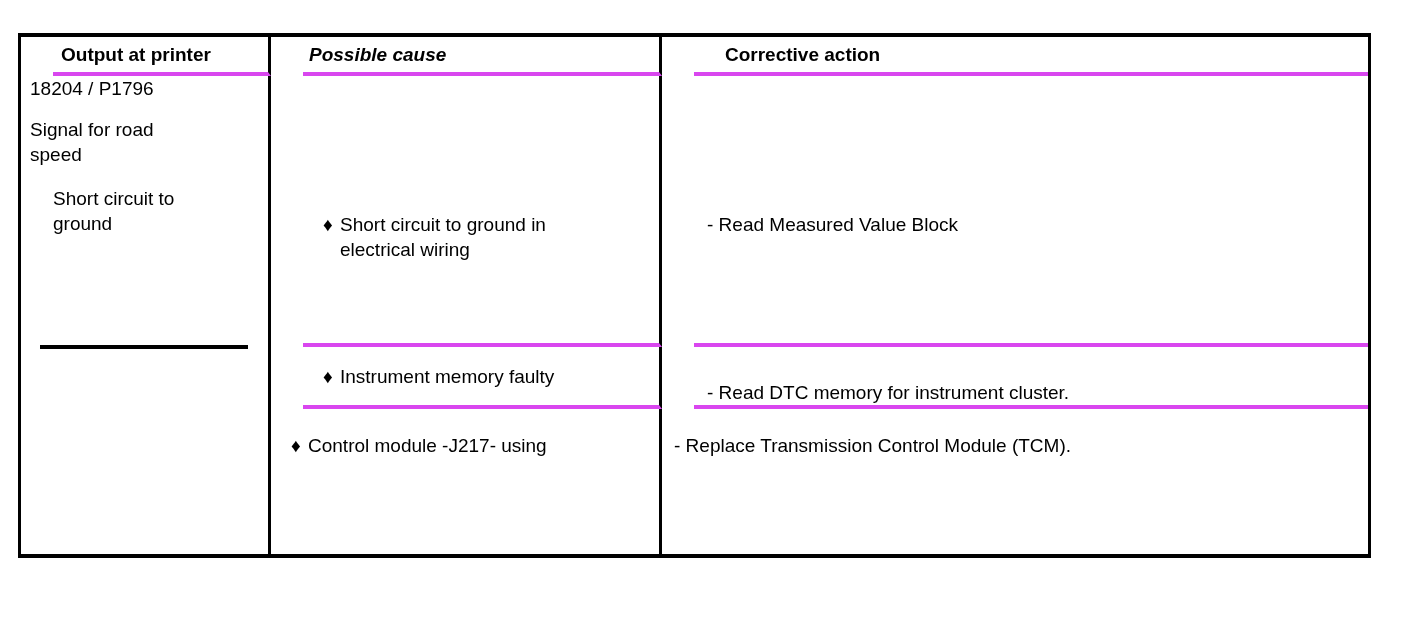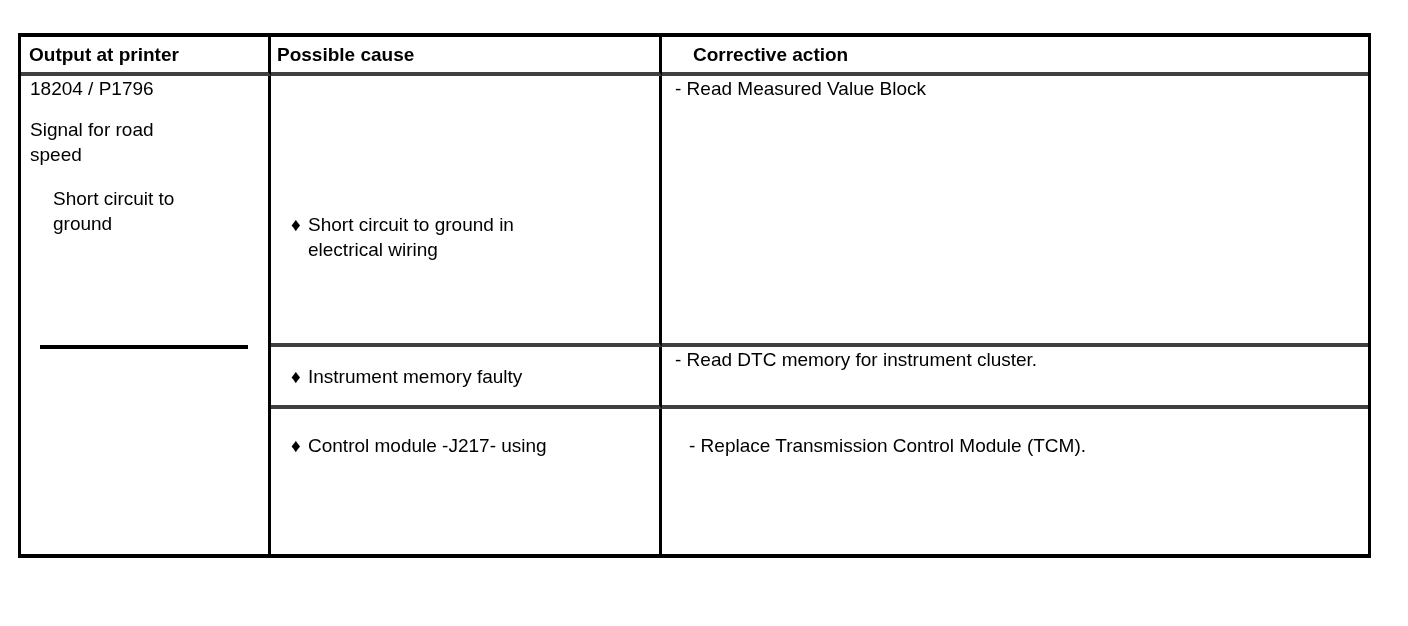--- a/index.html
+++ b/index.html
@@ -19,29 +19,29 @@
     border-bottom-width: 4px;
     display: grid;
     grid-template-columns: 250px 391px 1fr;
     grid-template-rows: 39px 271px 62px 1fr;
     background: #fff;
     font-size: 19px;
     line-height: 25px;
   }
   .cell { position: relative; }
   .v-border { border-right: 3px solid #000; }
-  .h-border { border-bottom: 4px solid #404040; }
+  .h-border { border-bottom: 4px solid #d946ef; margin-left: 32px; }
 
   .head {
     font-weight: bold;
     display: flex;
     align-items: center;
   }
   .head.h1 { grid-column: 1; grid-row: 1; padding-left: 8px; }
-  .head.h2 { grid-column: 2; grid-row: 1; padding-left: 6px; }
+  .head.h2 { grid-column: 2; grid-row: 1; padding-left: 6px; font-style: italic; }
   .head.h3 { grid-column: 3; grid-row: 1; padding-left: 31px; }
 
   .fault-cell {
     grid-column: 1;
     grid-row: 2 / 5;
     padding-left: 9px;
     padding-right: 6px;
   }
   .fault-code   { }
   .fault-signal { margin-top: 16px; max-width: 165px; }
@@ -52,28 +52,28 @@
     width: 208px; height: 4px;
     background: #000;
   }
 
   .cause { display: flex; align-items: flex-start; padding-left: 20px; padding-right: 8px; }
   .bullet { width: 17px; flex: 0 0 17px; display: inline-block; }
   .cause-text { display: inline-block; }
 
   .causeA { grid-column: 2; grid-row: 2; padding-top: 136px; }
   .causeA .cause-text { max-width: 260px; }
-  .actionA { grid-column: 3; grid-row: 2; padding-left: 13px; }
+  .actionA { grid-column: 3; grid-row: 2; padding-top: 136px; padding-left: 13px; }
   .actionA .action-2 { margin-top: 54px; max-width: 505px; }
 
   .causeB { grid-column: 2; grid-row: 3; align-items: center; display: flex; }
-  .actionB { grid-column: 3; grid-row: 3; display: flex; align-items: flex-start; padding-left: 13px; }
+  .actionB { grid-column: 3; grid-row: 3; display: flex; align-items: flex-end; padding-left: 13px; }
 
   .causeC { grid-column: 2; grid-row: 4; padding-top: 24px; }
-  .actionC { grid-column: 3; grid-row: 4; padding-top: 24px; padding-left: 27px; }
+  .actionC { grid-column: 3; grid-row: 4; padding-top: 24px; padding-left: 12px; }
 </style>
 </head>
 <body>
 
 <div class="dtc-table">
 
   <div class="cell head h1 v-border h-border">Output at printer</div>
   <div class="cell head h2 v-border h-border">Possible cause</div>
   <div class="cell head h3 h-border">Corrective action</div>
 

